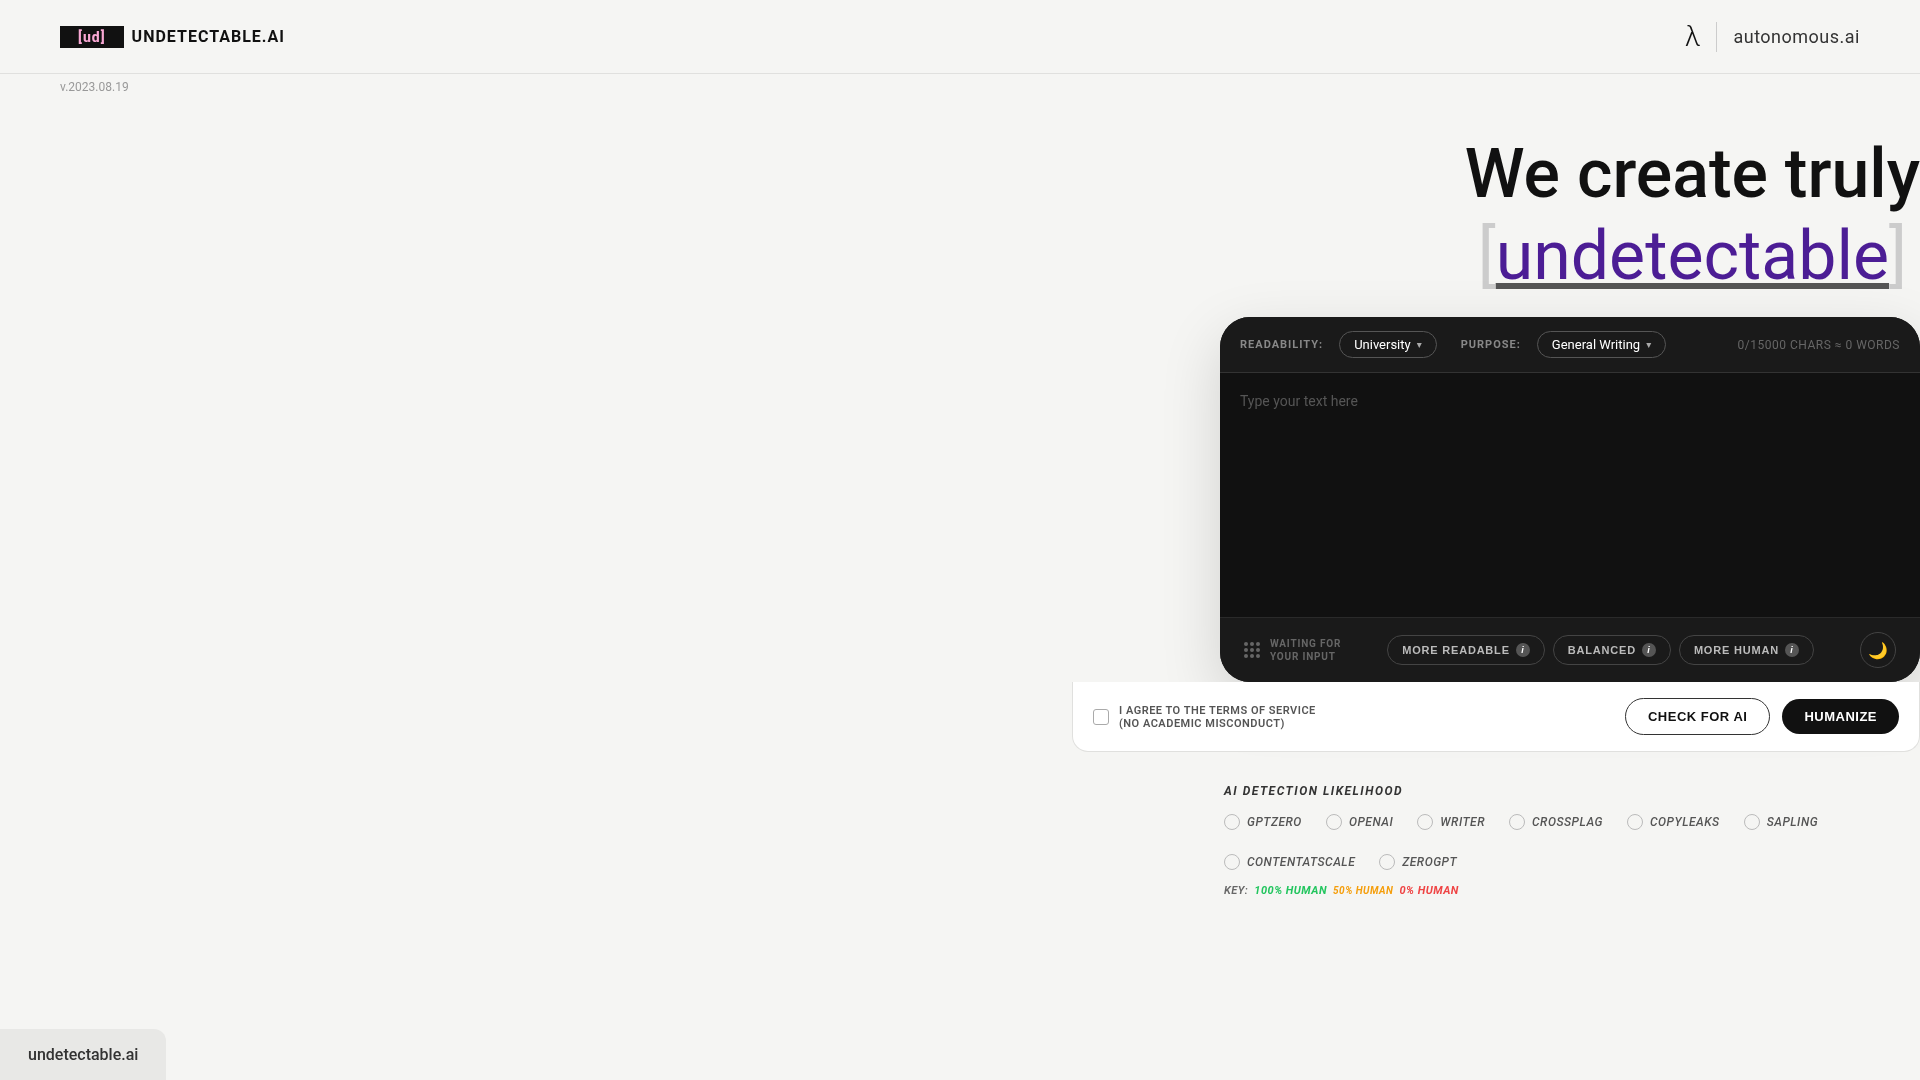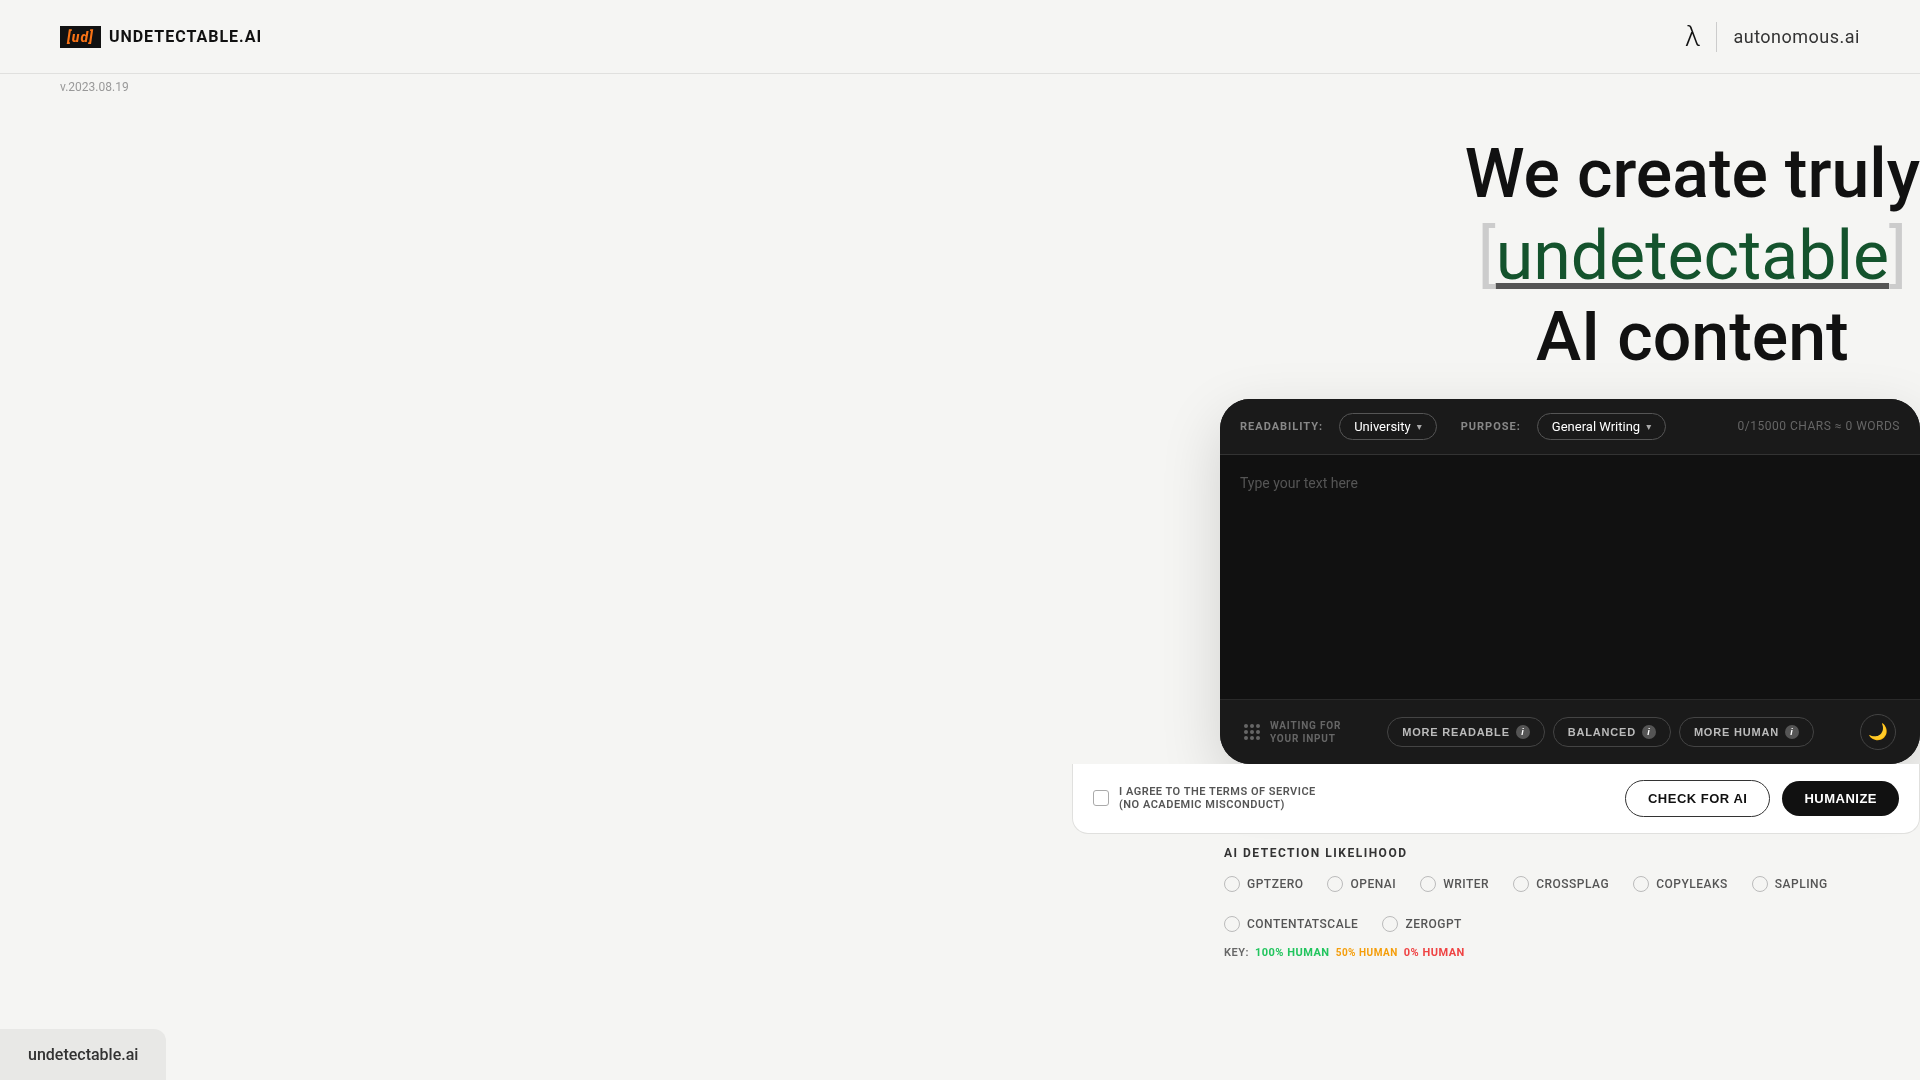--- a/index.html
+++ b/index.html
@@ -28,25 +28,24 @@
       align-items: center;
       gap: 8px;
       font-weight: 700;
       font-size: 16px;
       color: #111;
       letter-spacing: 1px;
     }
 
     .logo-bracket {
       background: #111;
-      color: #f97316;
-      padding: 3px 7px;
+      color: #f9a8d4;
+      padding: 3px 18px;
       font-size: 14px;
       font-weight: 800;
-      font-style: italic;
     }
 
     .header-right {
       display: flex;
       align-items: center;
       gap: 16px;
     }
 
     .lambda-logo {
       font-size: 28px;
@@ -94,21 +93,21 @@
       color: #111;
       line-height: 1.2;
     }
 
     .hero-title .bracket-word {
       color: #ccc;
       font-weight: 400;
     }
 
     .hero-title .bracket-word span.inner {
-      color: #14532d;
+      color: #4c1d95;
       text-decoration: underline;
       text-decoration-color: #555;
     }
 
     .hero-subtitle {
       font-size: 16px;
       color: #666;
       text-align: center;
       line-height: 1.6;
       max-width: 600px;
@@ -335,22 +334,23 @@
       color: #fff;
       font-size: 13px;
       font-weight: 600;
       cursor: pointer;
       letter-spacing: 0.5px;
     }
 
     
     .detection-section {
       width: 700px;
-      margin-top: 12px;
+      margin-top: 32px;
       padding: 0 4px;
+      font-style: italic;
     }
 
     .detection-title {
       font-size: 12px;
       font-weight: 700;
       color: #333;
       letter-spacing: 1.5px;
       margin-bottom: 16px;
     }
 
@@ -430,21 +430,20 @@
 
 <div class="version">v.2023.08.19</div>
 
 <main class="main">
 
   <div class="hero-title">
     <h1>We create truly</h1>
     <h1>
       <span class="bracket-word">[<span class="inner">undetectable</span>]</span>
     </h1>
-    <h1>AI content</h1>
   </div>
 
 
   <div class="main-card">
 
     <div class="card-toolbar">
       <span class="toolbar-label">READABILITY:</span>
       <div class="toolbar-select">
         <span>University</span>
         <span class="chevron">▾</span>

